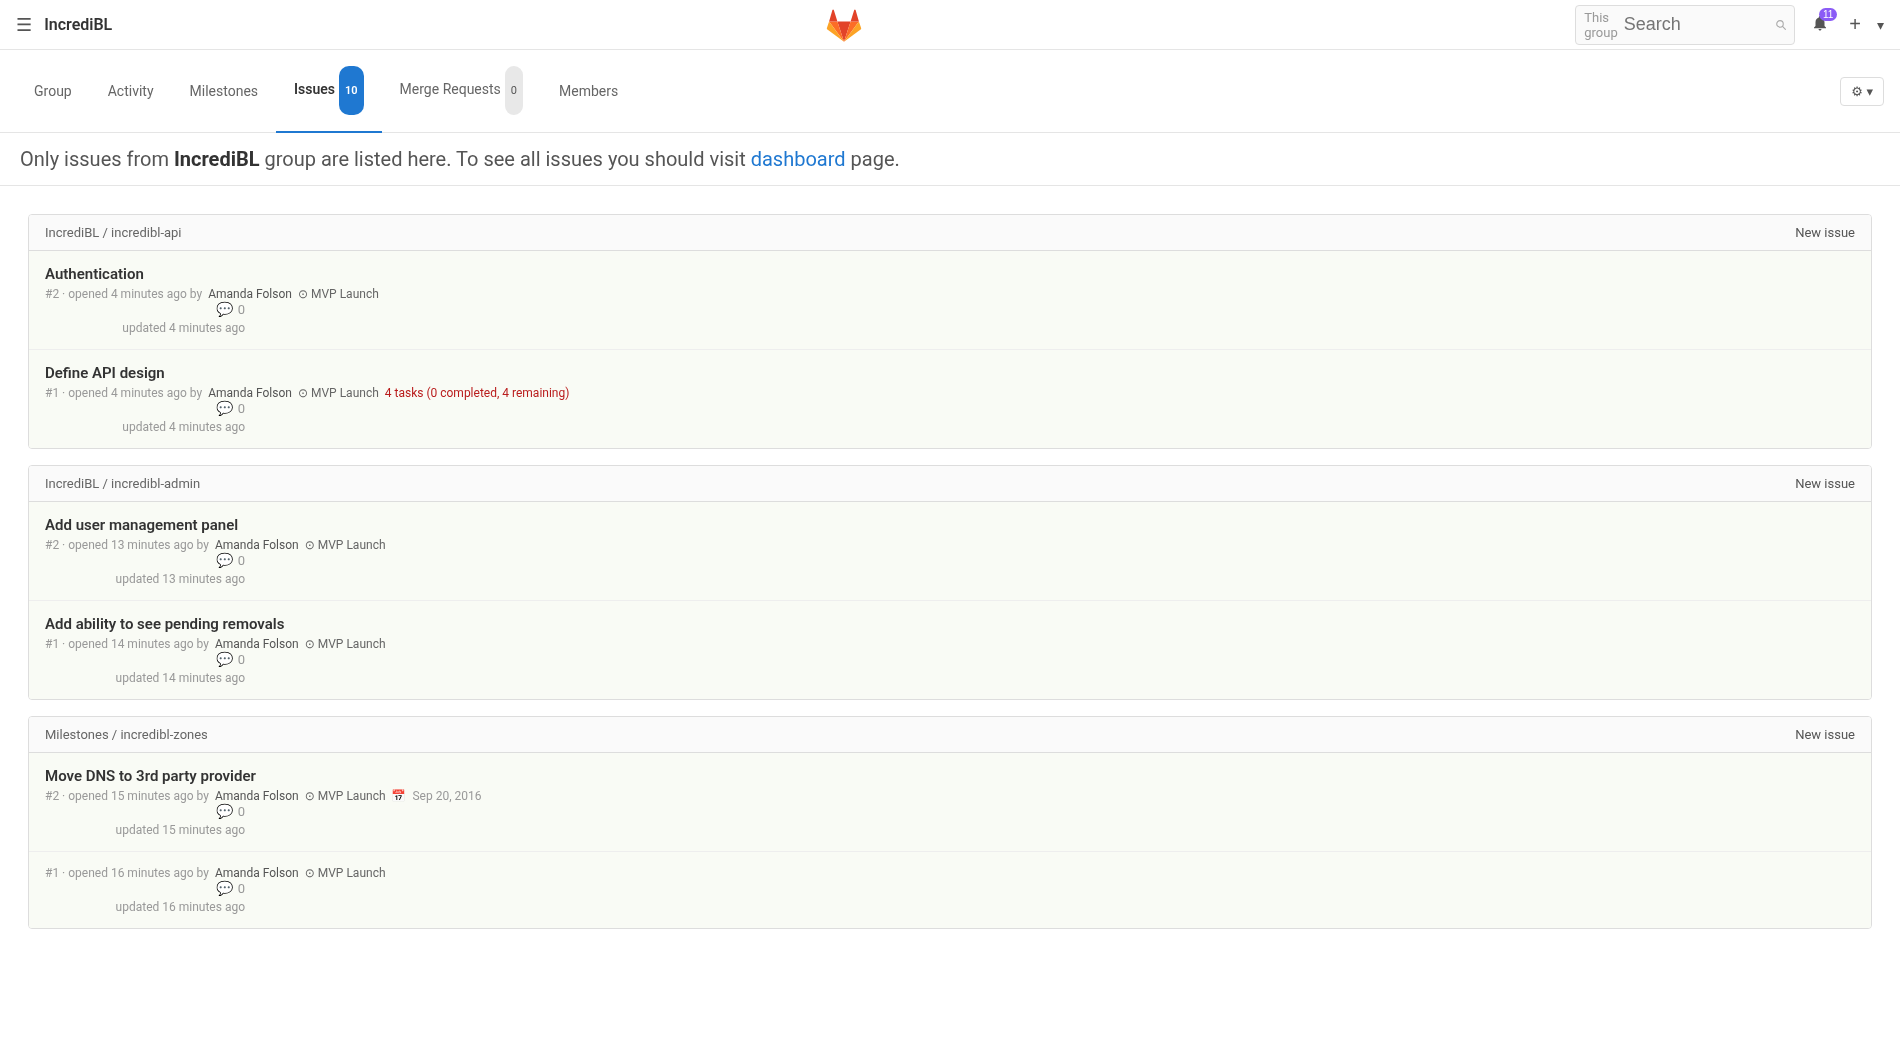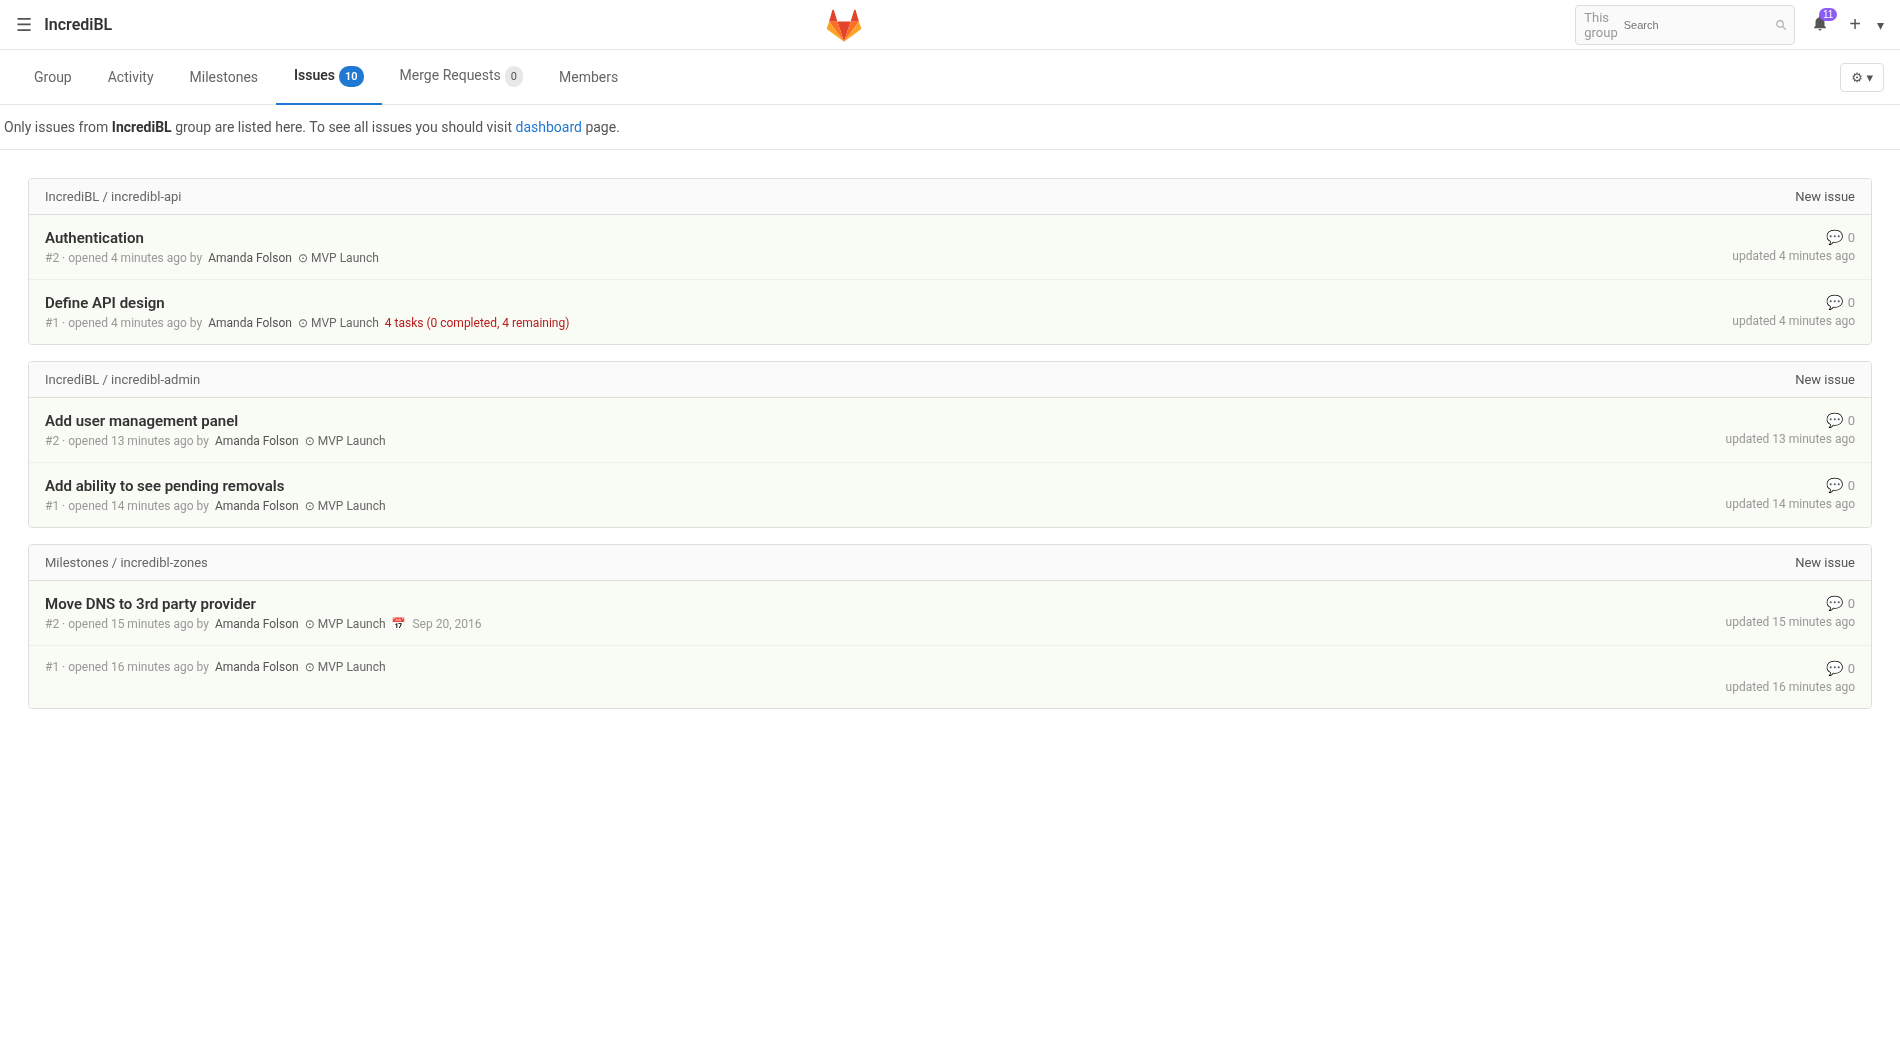--- a/index.html
+++ b/index.html
@@ -28,21 +28,21 @@
       padding: 4px 8px;
       gap: 6px;
       width: 220px;
       background: #fafafa;
     }
     .search-placeholder { color: #999; font-size: 13px; flex: 1; }
     .search-input-field {
       border: none;
       background: transparent;
       outline: none;
-      font-size: 11px;
+      font-size: 18px;
       color: #999;
       width: 100%;
     }
     .search-icon-svg { color: #aaa; }
     .notification-btn {
       position: relative;
       background: none;
       border: none;
       cursor: pointer;
       padding: 4px;
@@ -102,21 +102,21 @@
     }
     .tab-item.active {
       color: #333;
       border-bottom: 2px solid #1f78d1;
       font-weight: 600;
     }
     .tab-badge {
       display: inline-block;
       background: #e8e8e8;
       border-radius: 10px;
-      padding: 4px 6px;
+      padding: 18px 6px;
       font-size: 11px;
       margin-left: 4px;
       color: #555;
     }
     .tab-badge.active-badge {
       background: #1f78d1;
       color: #fff;
     }
     .settings-btn {
       display: flex;
@@ -126,24 +126,24 @@
       border: 1px solid #ddd;
       border-radius: 4px;
       padding: 6px 10px;
       cursor: pointer;
       font-size: 13px;
       color: #555;
     }
 
     
     .info-banner {
-      padding: 14px 4px;
+      padding: 14px 20px;
       background: #fff;
       border-bottom: 1px solid #e5e5e5;
-      font-size: 14px;
+      font-size: 20px;
       color: #555;
     }
     .info-banner strong { color: #333; }
     .info-banner a { color: #1f78d1; text-decoration: none; }
 
     
     .main-content {
       padding: 12px;
     }
 
@@ -171,20 +171,21 @@
     }
 
     
     .issue-row {
       display: flex;
       align-items: flex-start;
       padding: 14px 16px;
       border-bottom: 1px solid #eee;
       background: #f9fbf5;
       justify-content: space-between;
+      flex-direction: column;
     }
     .issue-row:last-child { border-bottom: none; }
     .issue-left { flex: 1; }
     .issue-title {
       font-weight: 600;
       font-size: 15px;
       color: #333;
       margin-bottom: 4px;
     }
     .issue-meta {

